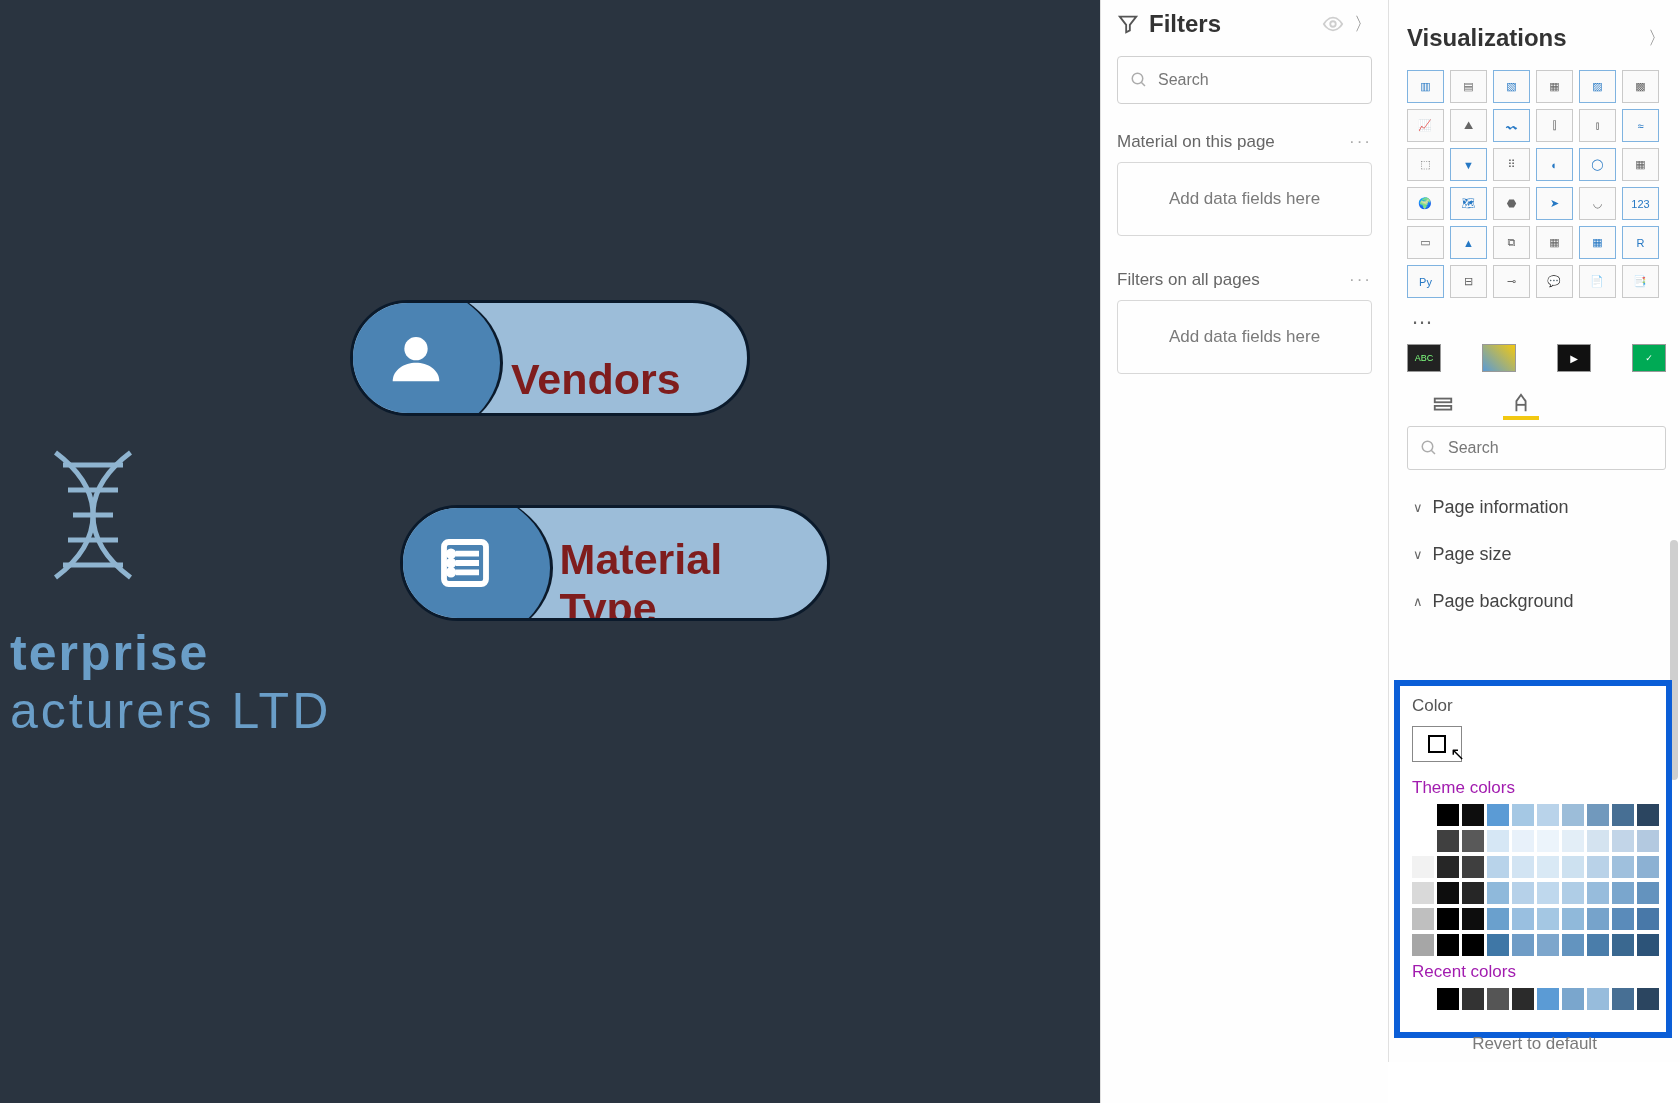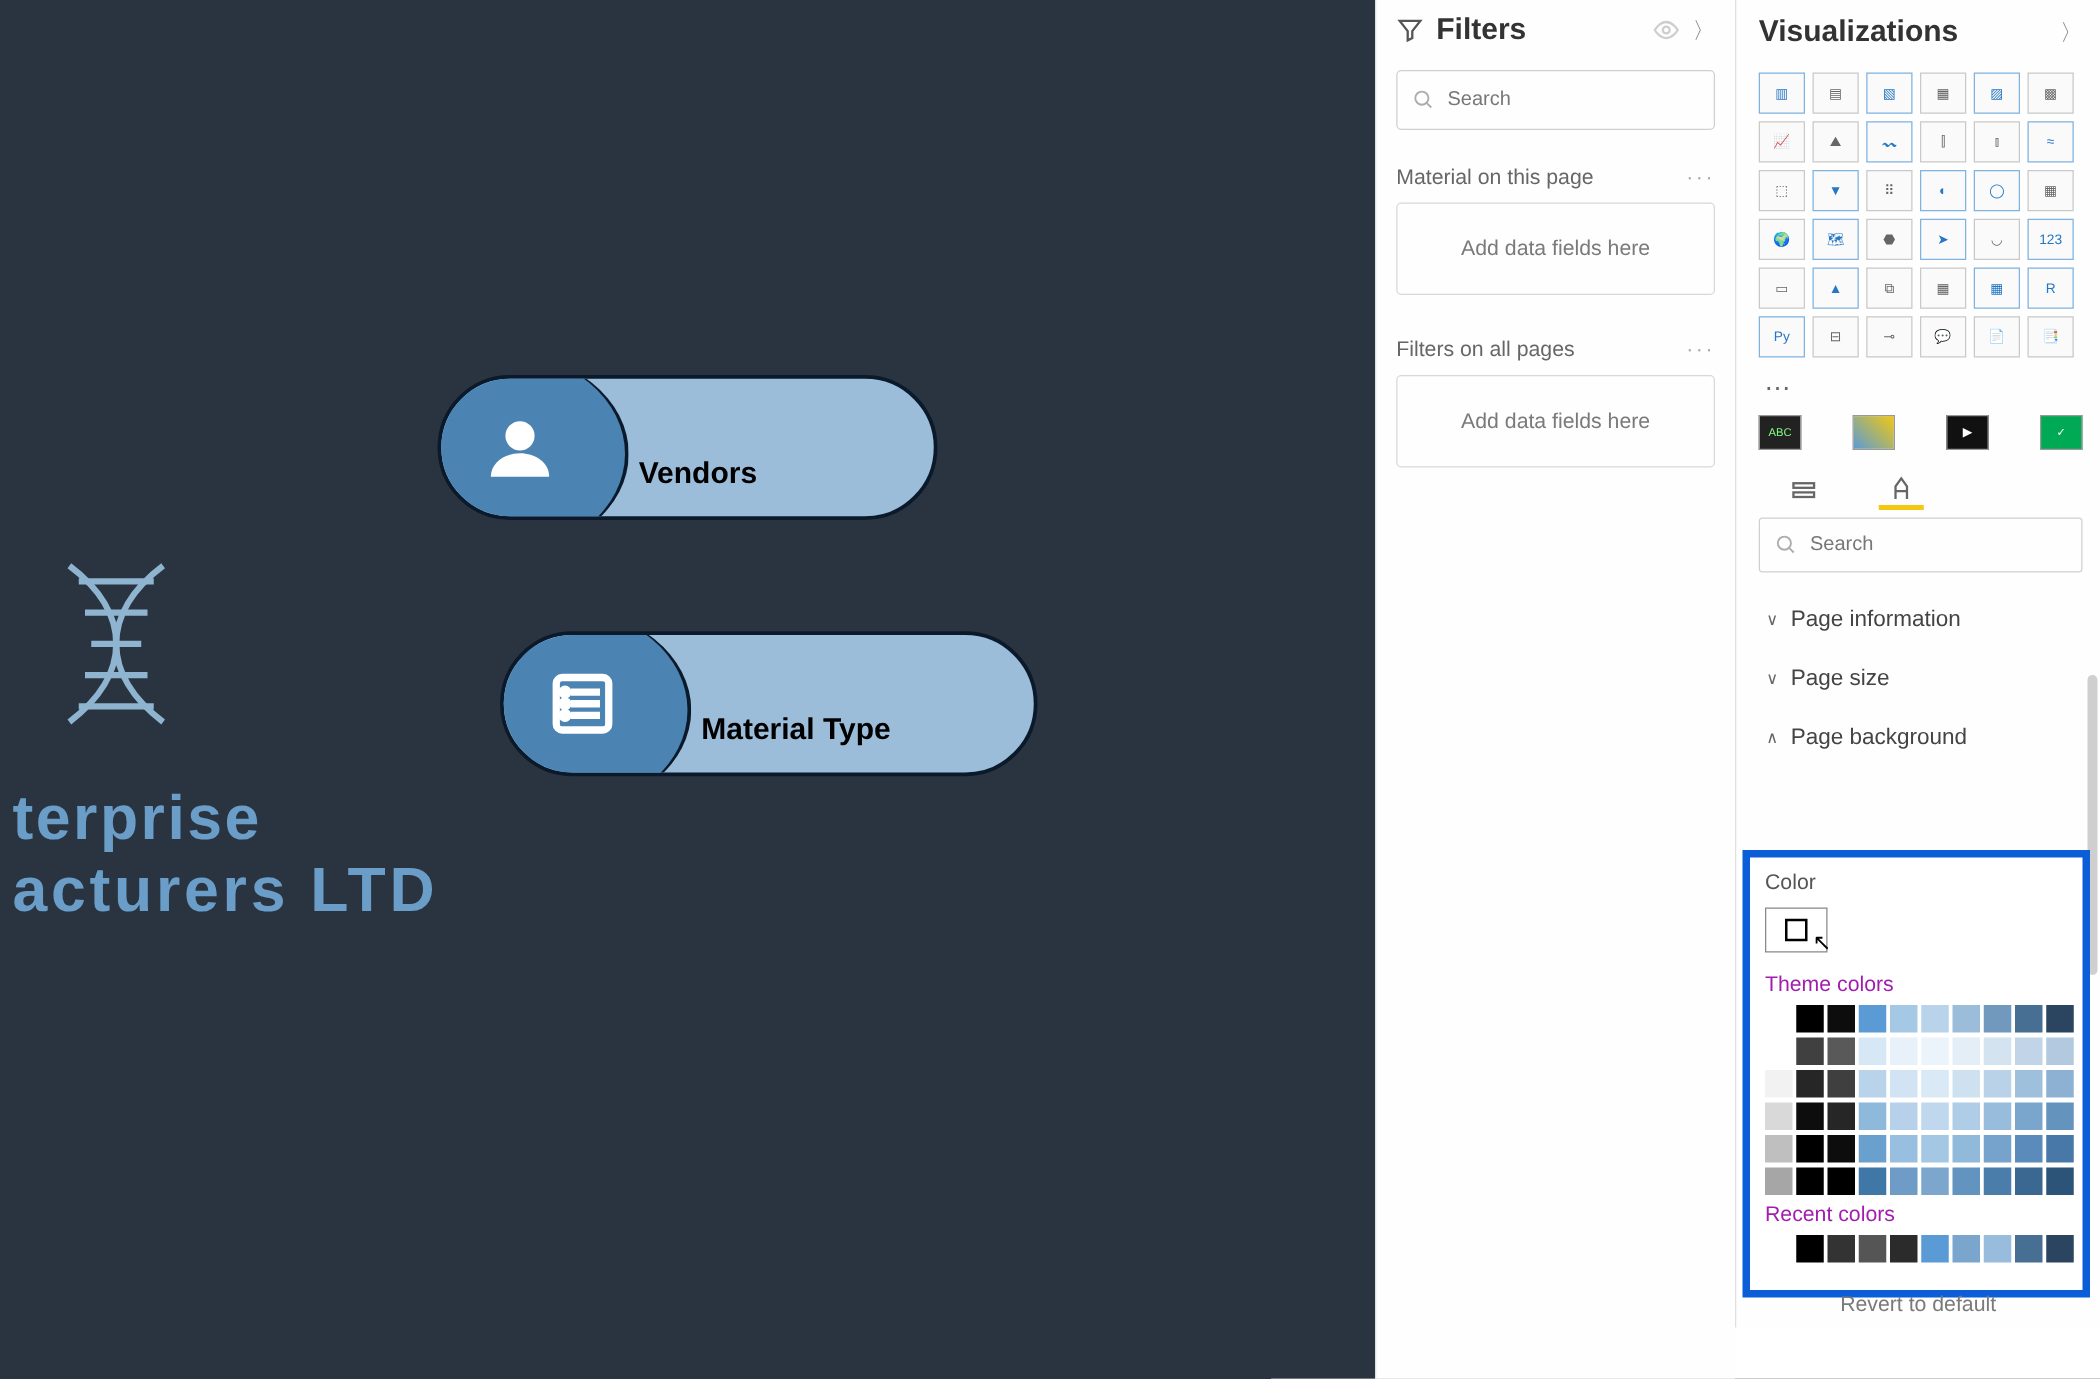--- a/index.html
+++ b/index.html
@@ -11,21 +11,21 @@
     width: 1100px;
     height: 1103px;
     background: #2a3440;
     position: relative;
     color: #fff;
     flex: 0 0 1100px;
   }
   .logo-block { position: absolute; left: 10px; top: 440px; }
   .dna { width: 130px; height: 150px; margin: 0 0 30px 18px; }
   .brand-line1 { font-size: 50px; color: #6a9ec8; letter-spacing: 2px; font-weight: 700; }
-  .brand-line2 { font-size: 50px; color: #6a9ec8; letter-spacing: 3px; font-weight: 700; }
+  .brand-line2 { font-size: 50px; color: #6a9ec8; letter-spacing: 3px; font-weight: 400; }
 
   .pill {
     position: absolute;
     width: 400px; height: 116px;
     border-radius: 58px;
     background: #9cbdd9;
     border: 3px solid #0b1a2b;
     display: flex; align-items: center;
     overflow: hidden;
     cursor: pointer;
@@ -37,21 +37,21 @@
     border-radius: 50%;
     border-right: 3px solid #0b1a2b;
   }
   .pill .icon {
     position: relative; z-index: 2;
     width: 90px; display:flex; justify-content:center; margin-left:18px;
   }
   .pill .label {
     position: relative; z-index: 2;
     margin-left: 50px;
-    font-size: 24px; color: #000000; font-weight: 600; margin-top: 42px;
+    font-size: 43px; color: #7f1d1d; font-weight: 600; margin-top: 42px;
   }
   .pill-1 { left: 350px; top: 300px; }
   .pill-2 { left: 400px; top: 505px; width:430px;}
   .pill-3 { left: 350px; top: 710px; }
 
   
   .filters-pane {
     width: 288px; height: 1103px;
     border-left: 1px solid #e0e0e0;
     padding: 10px 16px;
@@ -73,21 +73,21 @@
   .dropzone{
     border:1px solid #d8d8d8; border-radius:4px;
     height:74px; display:flex; align-items:center; justify-content:center;
     color:#7a7a7a; font-size:17px; margin-bottom:34px;
   }
 
   
   .viz-pane{
     width:292px; height:1062px;
     border-left:1px solid #e0e0e0;
-    padding:12px 14px 0 18px;
+    padding:24px 14px 0 18px;
     flex:0 0 292px;
     position:relative;
     background:#fefefe;
   }
   .viz-gallery{display:grid; grid-template-columns:repeat(6,37px); gap:6px 6px; margin-top:14px;}
   .viz-icon{
     width:37px;height:33px;border:1px solid #c9c9c9;
     display:flex;align-items:center;justify-content:center;
     font-size:11px;color:#666;background:#fafafa;
   }

